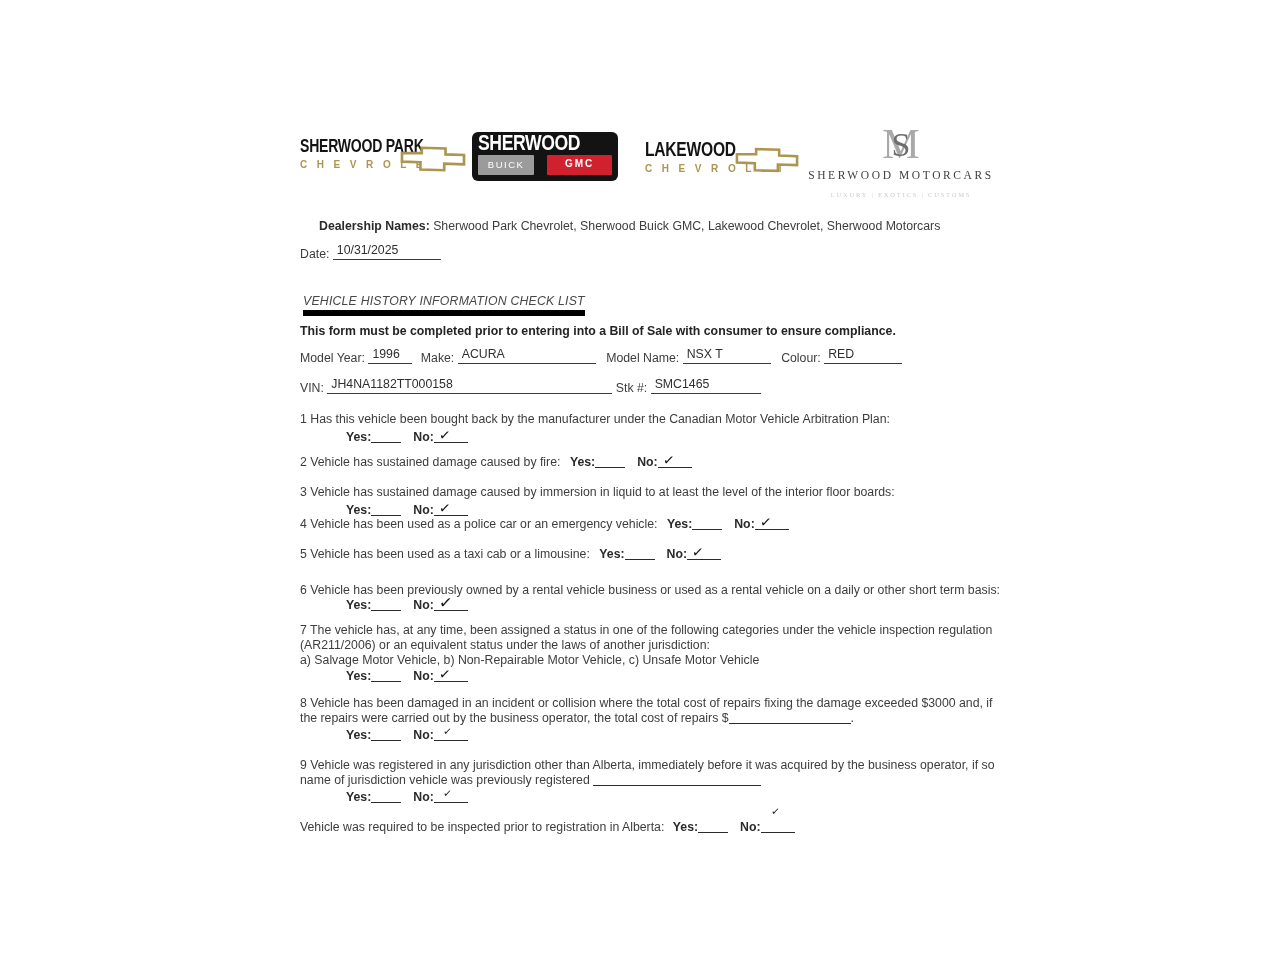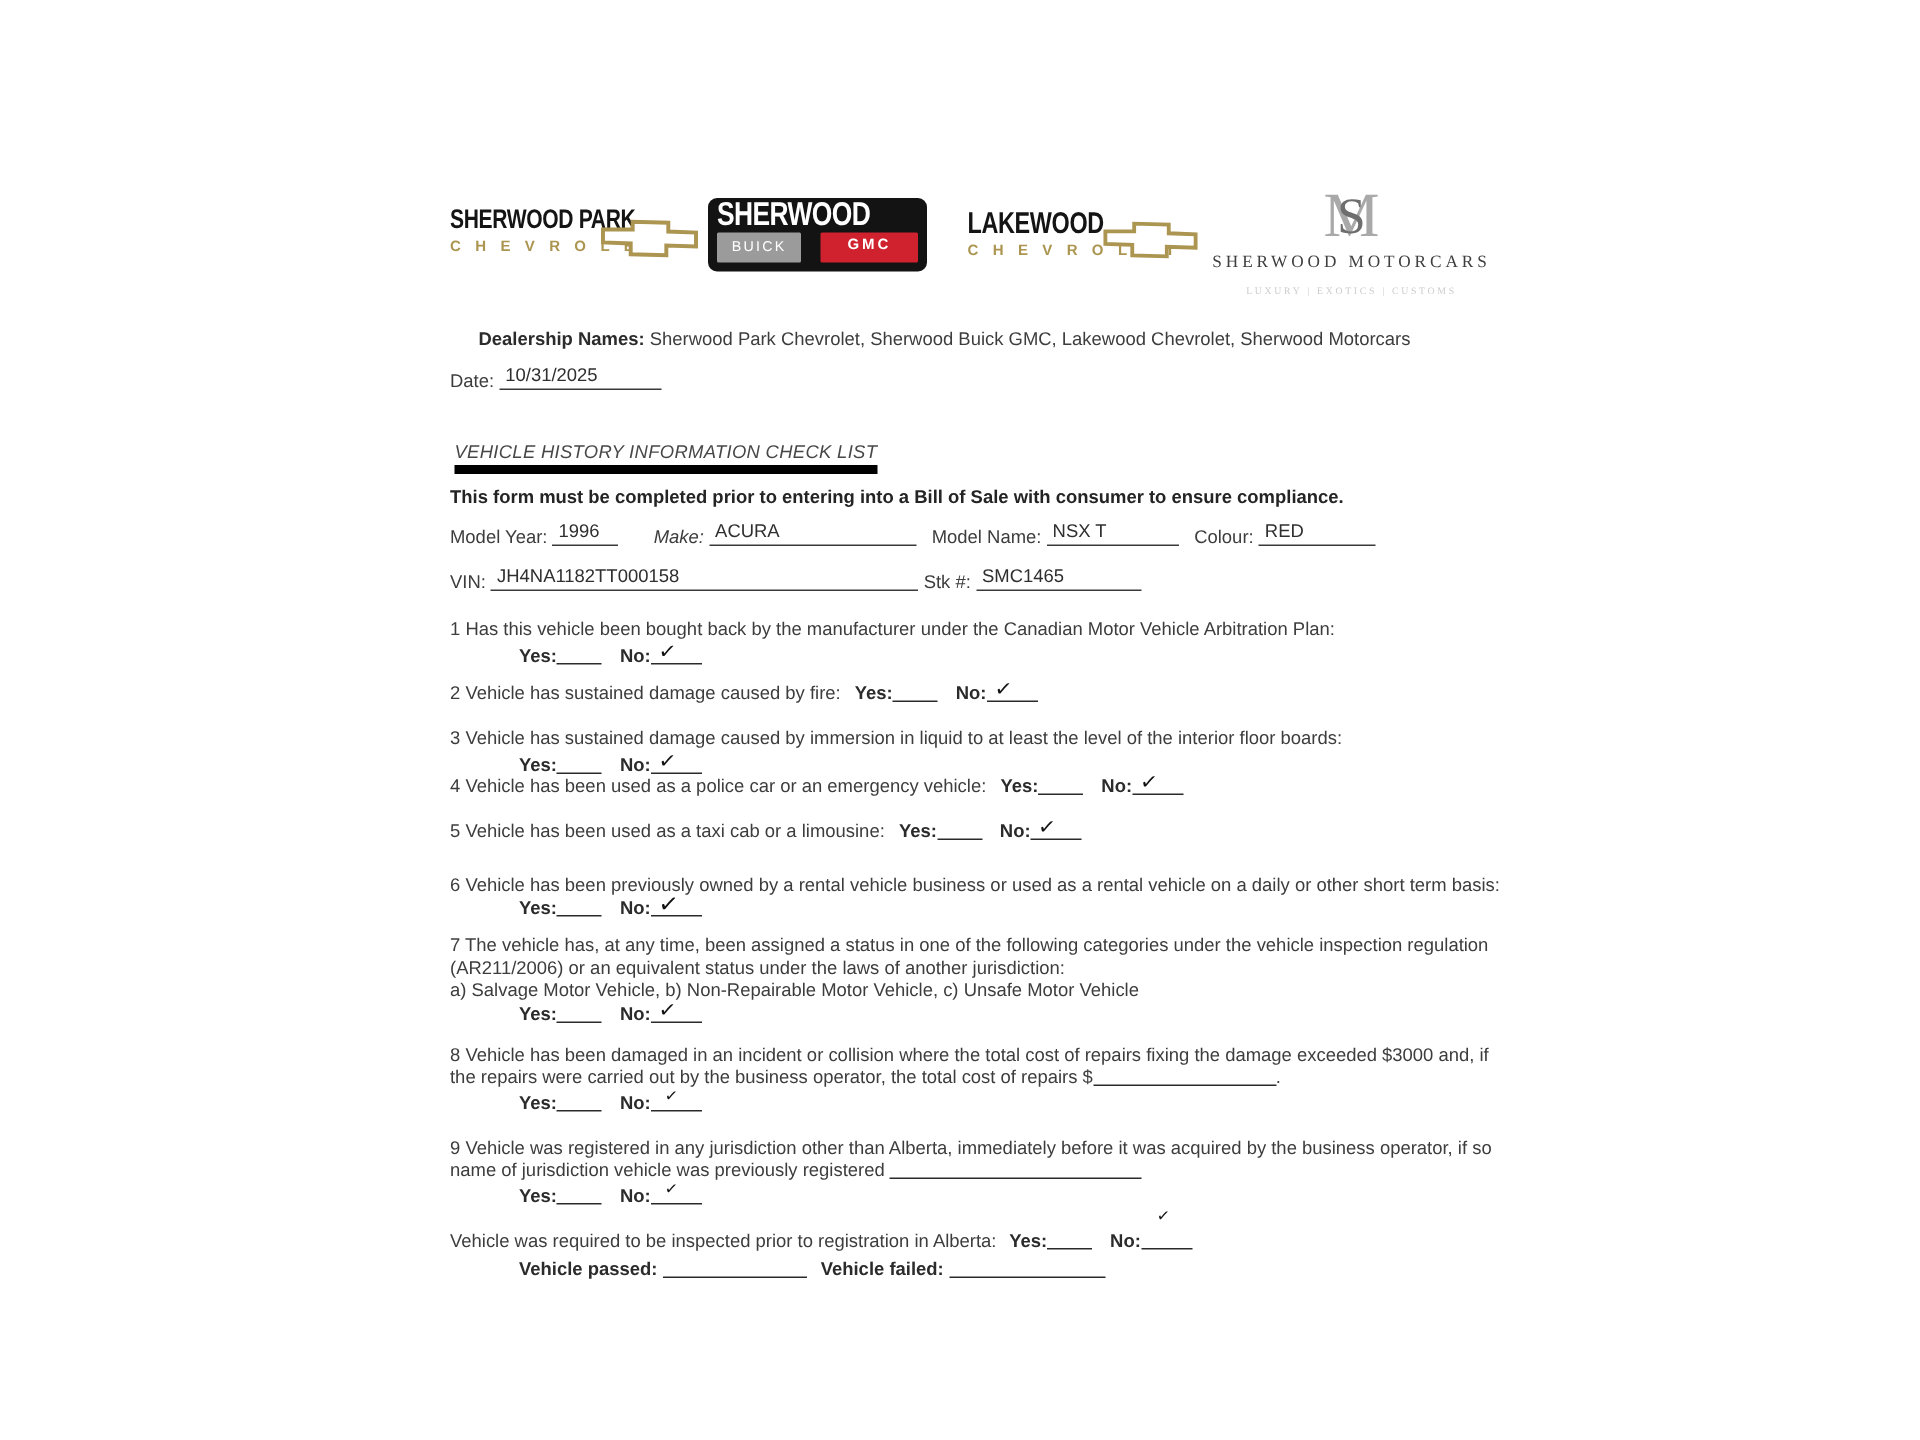--- a/index.html
+++ b/index.html
@@ -105,21 +105,21 @@
 
   <div class="abs" style="left:303px; top:294px;">
     <span class="title">VEHICLE HISTORY INFORMATION CHECK LIST</span>
   </div>
 
   <div class="abs instr" style="left:300px; top:324px;">This form must be completed prior to entering into a Bill of Sale with consumer to ensure compliance.</div>
 
   <div class="abs" style="left:300px; top:351px; white-space:nowrap;">
     <span>Model Year:</span>
     <span class="fill" style="width:44px;"><span class="v">1996</span></span>
-    <span style="margin-left:20px;font-style:italic;">Make:</span>
+    <span style="margin-left:5px;">Make:</span>
     <span class="fill" style="width:138px;"><span class="v">ACURA</span></span>
     <span style="margin-left:7px;">Model Name:</span>
     <span class="fill" style="width:88px;"><span class="v">NSX T</span></span>
     <span style="margin-left:7px;">Colour:</span>
     <span class="fill" style="width:78px;"><span class="v">RED</span></span>
   </div>
 
   <div class="abs" style="left:300px; top:381px; white-space:nowrap;">
     <span>VIN:</span>
     <span class="fill" style="width:285px;"><span class="v">JH4NA1182TT000158</span></span>
@@ -187,20 +187,14 @@
     <div class="ans" style="margin-top:2px;">
       <span class="b">Yes:</span><span class="ansline w-yes"></span><span class="b">No:</span><span class="ansline w-no"><span class="check small">✓</span></span>
     </div>
   </div>
 
   <div class="abs q" style="top:820px;">
     <span>Vehicle was required to be inspected prior to registration in Alberta:</span>
     <span class="b" style="margin-left:5px;">Yes:</span><span class="ansline w-yes"></span><span class="b">No:</span><span class="ansline w-no"><span class="check float">✓</span></span>
   </div>
 
-  <div class="abs" style="left:346px; top:839px;">
-    <span class="b">Vehicle passed:</span>
-    <span class="ansline" style="width:96px; border-bottom-width:1.6px;"></span>
-    <span class="b" style="margin-left:6px;">Vehicle failed:</span>
-    <span class="ansline" style="width:104px; border-bottom-width:1.6px;"></span>
-  </div>
 
 </div>
 
 </body></html>

